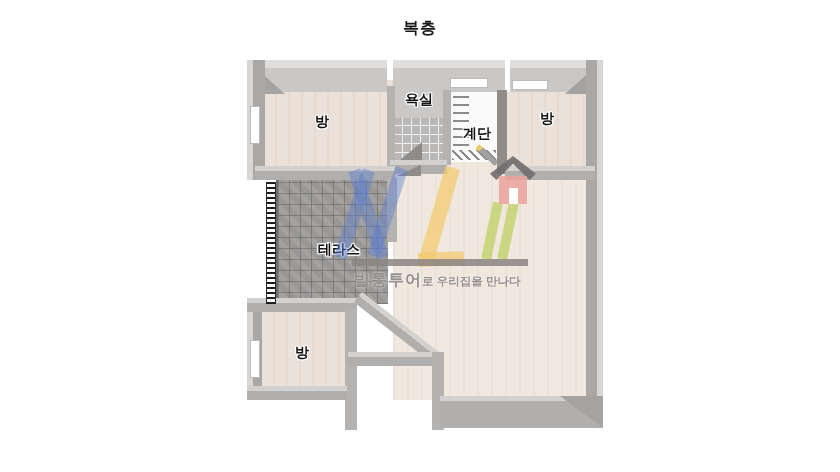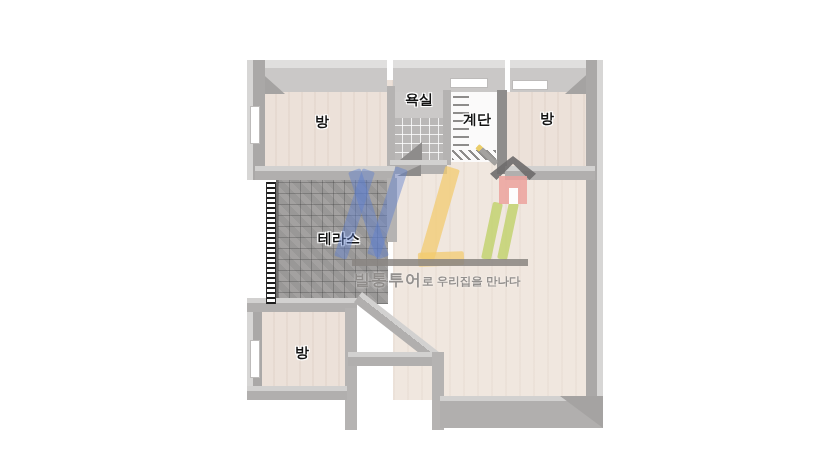--- a/index.html
+++ b/index.html
@@ -78,20 +78,21 @@
   .wm-brand{
     color:rgba(183,169,161,.62);font-size:37px;font-weight:bold;letter-spacing:2px;
     white-space:nowrap;text-shadow:0 0 2px rgba(255,255,255,.7);
   }
 </style>
 </head>
 <body>
 
 <div id="canvas">
 
+  <div class="abs" id="title">복층</div>
 
   <div class="abs floor-wood-light" style="left:393px;top:160px;width:195px;height:240px;"></div>
   <div class="abs floor-wood" style="left:262px;top:80px;width:135px;height:100px;"></div>
   <div class="abs" style="left:393px;top:92px;width:52px;height:28px;background:#cbc9c8;"></div>
   <div class="abs floor-tiles" style="left:393px;top:118px;width:52px;height:44px;"></div>
   <div class="abs floor-stairs" style="left:450px;top:92px;width:50px;height:70px;"></div>
   <div class="abs floor-wood" style="left:505px;top:92px;width:85px;height:84px;"></div>
   <div class="abs floor-terrace" style="left:276px;top:178px;width:112px;height:126px;"></div>
   <div class="abs floor-wood" style="left:260px;top:310px;width:88px;height:80px;"></div>
 
@@ -134,23 +135,23 @@
   <div class="abs window" style="left:450px;top:78px;width:38px;height:10px;"></div>
   <div class="abs window" style="left:512px;top:80px;width:36px;height:10px;"></div>
   <div class="abs railing" style="left:266px;top:182px;width:10px;height:122px;"></div>
   <div class="abs treads" style="left:453px;top:96px;width:16px;height:56px;"></div>
   <div class="abs hatch" style="left:452px;top:150px;width:44px;height:10px;"></div>
   <div class="abs tri" style="left:400px;top:142px;width:22px;height:18px;clip-path:polygon(0 100%,100% 0,100% 100%);"></div>
   <div class="abs tri" style="left:397px;top:162px;width:24px;height:14px;clip-path:polygon(0 100%,100% 20%,100% 100%);"></div>
 
   <div class="abs lbl" style="left:322px;top:122px;">방</div>
   <div class="abs lbl" style="left:419px;top:100px;">욕실</div>
-  <div class="abs lbl" style="left:477px;top:120px;">계단</div>
+  <div class="abs lbl" style="left:477px;top:134px;">계단</div>
   <div class="abs lbl" style="left:547px;top:119px;">방</div>
-  <div class="abs lbl" style="left:339px;top:239px;">테라스</div>
+  <div class="abs lbl" style="left:339px;top:250px;">테라스</div>
   <div class="abs lbl" style="left:302px;top:353px;">방</div>
 
   <div class="abs wm wm-bar-blue" style="left:348px;top:168px;width:13px;height:92px;transform:rotate(18deg);"></div>
   <div class="abs wm wm-bar-blue" style="left:362px;top:168px;width:13px;height:92px;transform:rotate(-18deg);"></div>
   <div class="abs wm wm-bar-blue" style="left:381px;top:166px;width:13px;height:92px;transform:rotate(18deg);"></div>
   <div class="abs wm wm-bar-yellow" style="left:432px;top:166px;width:15px;height:96px;transform:rotate(16deg);"></div>
   <div class="abs wm wm-bar-yellow" style="left:418px;top:252px;width:46px;height:14px;transform:rotate(-2deg);"></div>
   <div class="abs wm wm-bar-green" style="left:487px;top:202px;width:10px;height:58px;transform:rotate(12deg);"></div>
   <div class="abs wm wm-bar-green" style="left:503px;top:202px;width:10px;height:58px;transform:rotate(12deg);"></div>
   <div class="abs wm wm-pencil" style="left:474px;top:152px;width:26px;height:6px;transform:rotate(42deg);"></div>

